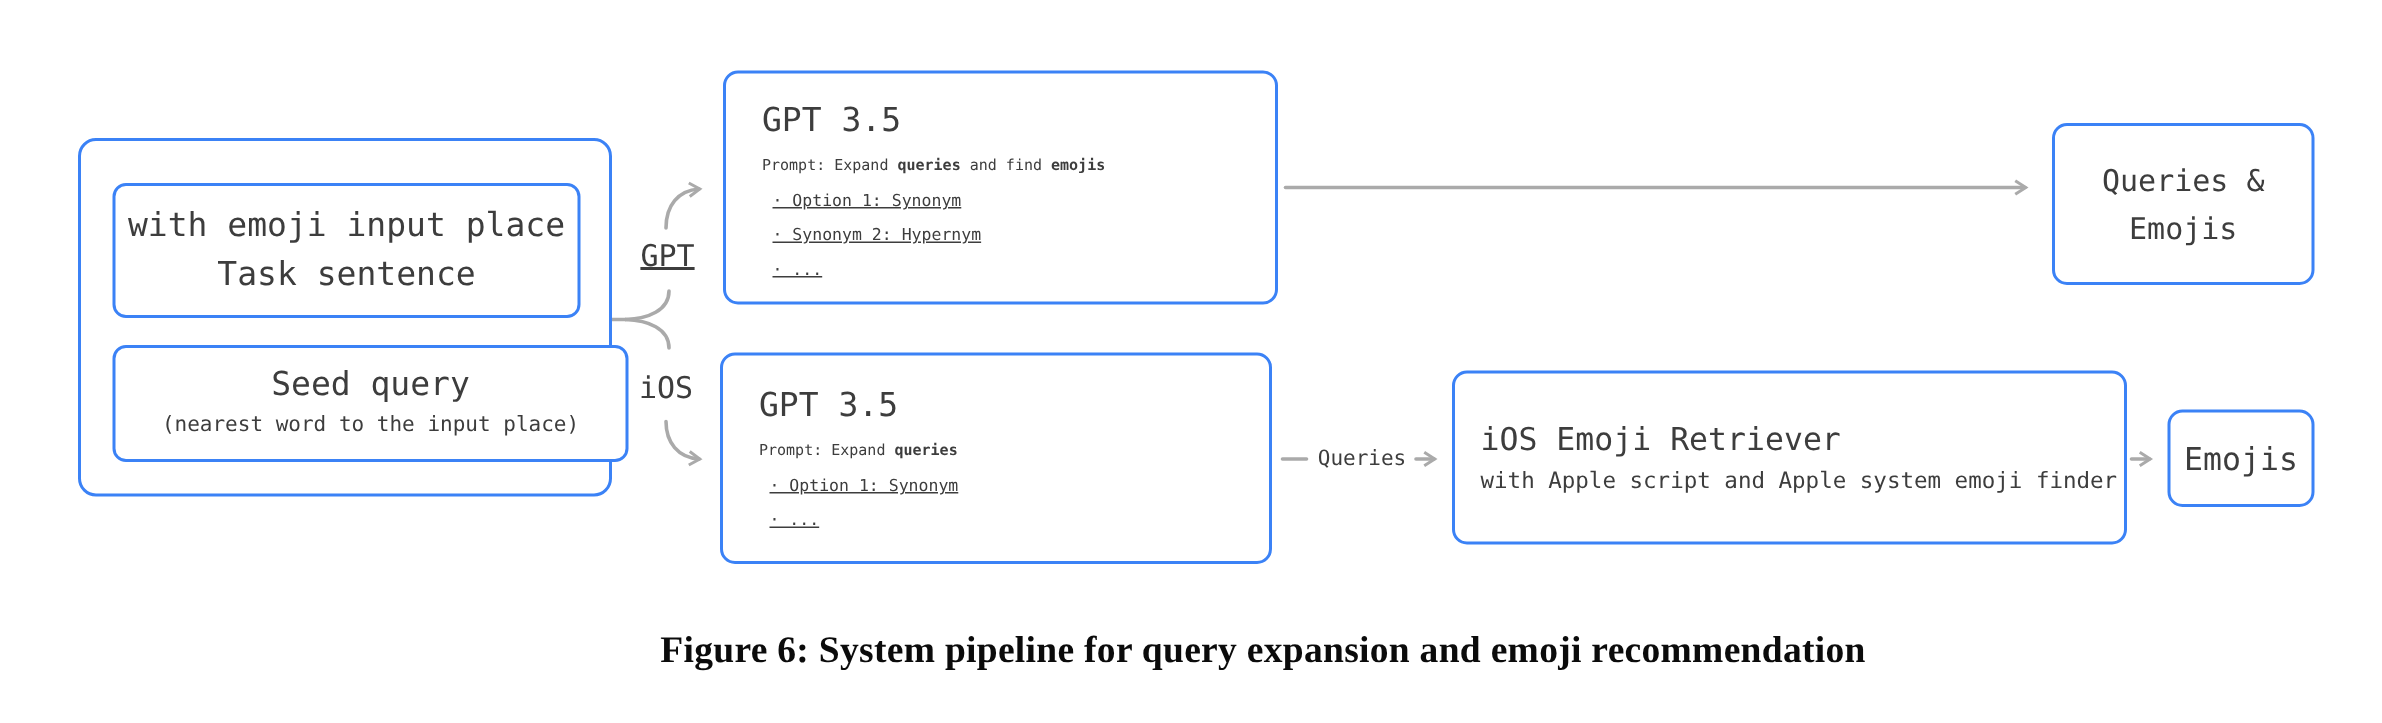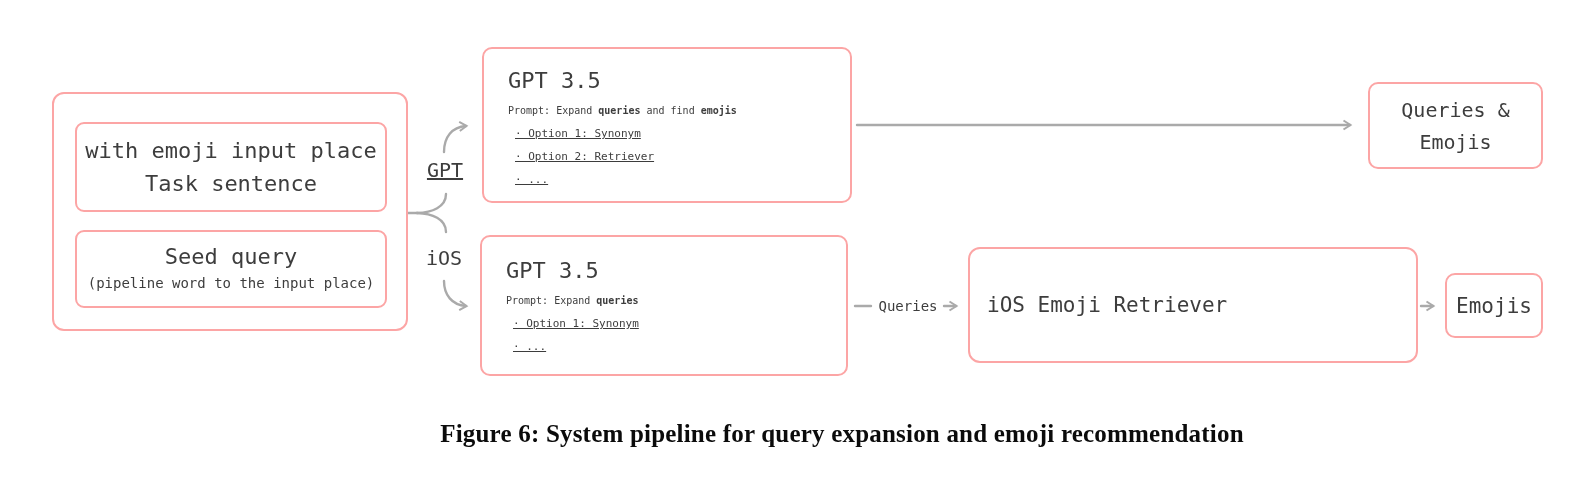--- a/index.html
+++ b/index.html
@@ -9,21 +9,21 @@
     height: 482px;
     background: #ffffff;
     overflow: hidden;
     font-family: "DejaVu Sans Mono", "Liberation Mono", monospace;
     color: #3d3d3d;
   }
   .arrows { position: absolute; left: 0; top: 0; }
   .box {
     position: absolute;
     background: #ffffff;
-    border: 2px solid #fca5a5;
+    border: 2px solid #3b82f6;
     border-radius: 10px;
     box-sizing: border-box;
   }
   .center-col {
     display: flex;
     flex-direction: column;
     align-items: center;
     justify-content: center;
     text-align: center;
   }
@@ -36,21 +36,21 @@
     transform: translateX(-50%);
     font-size: 20px;
     font-weight: 500;
     white-space: pre;
   }
   .gpt-box { padding: 17px 0 0 24px; }
   .box-title { font-size: 22px; line-height: 30px; font-weight: 500; white-space: pre; }
   .prompt-line { font-size: 10px; line-height: 23px; margin-top: 3px; white-space: pre; }
   .prompt-line .b { font-weight: 700; }
   .opt { font-size: 11px; line-height: 23px; padding-left: 7px; white-space: pre; text-decoration: underline; }
-  .retriever-box { justify-content: center; align-items: flex-start; text-align: center; padding-left: 17px; border-radius: 12px; }
+  .retriever-box { justify-content: center; align-items: flex-start; text-align: center; padding-left: 17px; }
   .retriever-title { font-size: 21px; line-height: 30px; font-weight: 500; white-space: pre; }
   .retriever-sub { font-size: 15px; line-height: 24px; white-space: pre; }
   .qe-line { font-size: 20px; line-height: 32px; font-weight: 500; white-space: pre; }
   .emojis-label { font-size: 21px; font-weight: 500; white-space: pre; }
   .flow-label {
     position: absolute;
     transform: translate(-50%, -50%);
     font-size: 14px;
     white-space: pre;
   }
@@ -90,53 +90,54 @@
       <path d="M944,306 L956,306" marker-end="url(#ah)"></path>
       <path d="M1421,306 L1433,306" marker-end="url(#ah)"></path>
     </g>
   </svg>
 
   <div class="box outer-box" style="left:52px; top:92px; width:356px; height:239px;">
     <div class="box inner-box center-col" style="left:21px; top:28px; width:312px; height:90px;">
       <div class="t-line">with emoji input place</div>
       <div class="t-line">Task sentence</div>
     </div>
-    <div class="box inner-box center-col" style="left:21px; top:136px; width:312px; height:78px;">
+    <div class="box inner-box center-col" style="left:21px; top:136px; width:344px; height:78px;">
       <div class="t-line" style="line-height:28px;">Seed query</div>
-      <div class="sub-line">(pipeline word to the input place)</div>
+      <div class="sub-line">(nearest word to the input place)</div>
     </div>
   </div>
 
   <div class="branch-label" style="left:445px; top:158px;text-decoration:underline;">GPT</div>
   <div class="branch-label" style="left:444px; top:246px;">iOS</div>
 
   <div class="box gpt-box" style="left:482px; top:47px; width:370px; height:156px;">
     <div class="box-title">GPT 3.5</div>
     <div class="prompt-line"><span>Prompt: Expand </span><span class="b">queries</span><span> and find </span><span class="b">emojis</span></div>
     <div class="opt">· Option 1: Synonym</div>
-    <div class="opt">· Option 2: Retriever</div>
+    <div class="opt">· Synonym 2: Hypernym</div>
     <div class="opt">· ...</div>
   </div>
 
   <div class="box gpt-box" style="left:480px; top:235px; width:368px; height:141px; padding-top:19px;">
     <div class="box-title">GPT 3.5</div>
     <div class="prompt-line"><span>Prompt: Expand </span><span class="b">queries</span></div>
     <div class="opt">· Option 1: Synonym</div>
     <div class="opt">· ...</div>
   </div>
 
-  <div class="box center-col" style="left:1368px; top:82px; width:175px; height:87px;">
+  <div class="box center-col" style="left:1368px; top:82px; width:175px; height:108px;">
     <div class="qe-line">Queries &amp;</div>
     <div class="qe-line">Emojis</div>
   </div>
 
   <div class="flow-label" style="left:908px; top:306px;">Queries</div>
 
   <div class="box center-col retriever-box" style="left:968px; top:247px; width:450px; height:116px;">
     <div class="retriever-title">iOS Emoji Retriever</div>
+    <div class="retriever-sub">with Apple script and Apple system emoji finder</div>
   </div>
 
   <div class="box center-col" style="left:1445px; top:273px; width:98px; height:65px;">
     <div class="emojis-label">Emojis</div>
   </div>
 
   <div class="caption">Figure 6: System pipeline for query expansion and emoji recommendation</div>
 
 </div>
 

